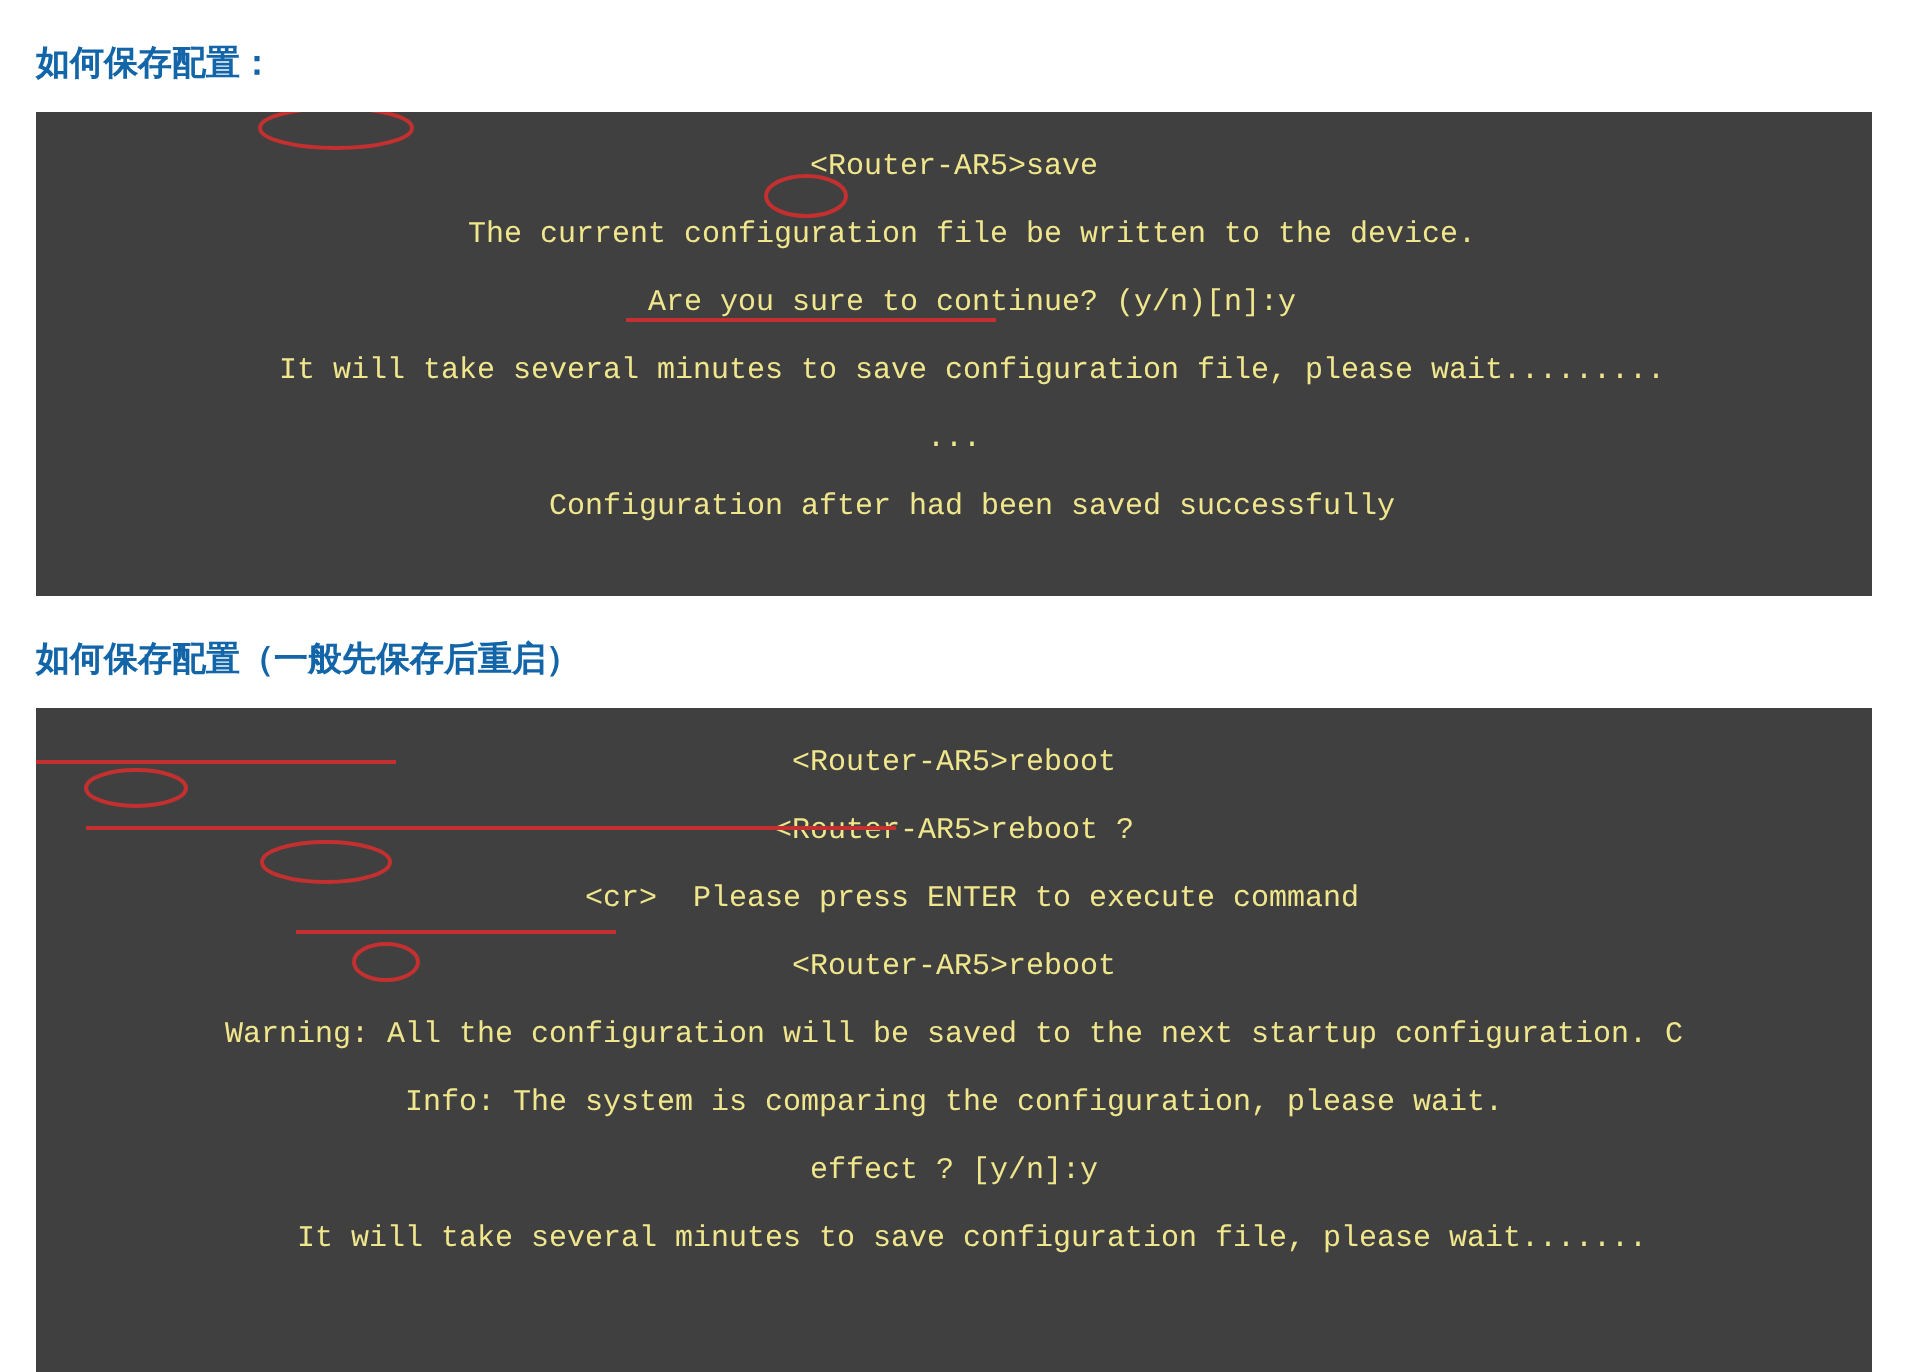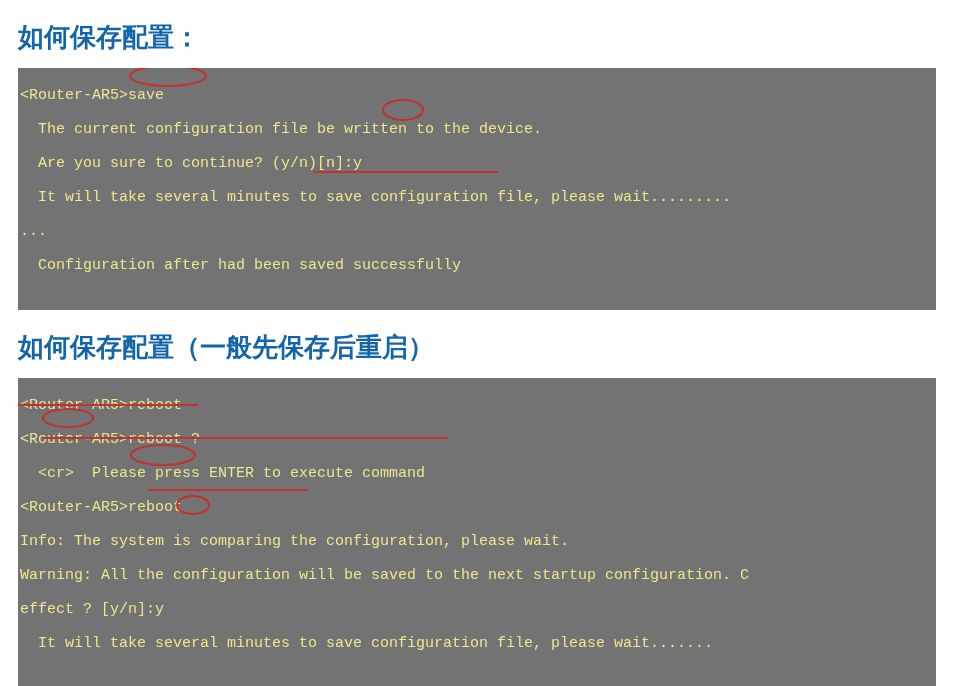--- a/index.html
+++ b/index.html
@@ -6,34 +6,35 @@
     margin: 0;
     padding: 0;
     width: 954px;
     font-family: Arial, "Microsoft YaHei", sans-serif;
     background: #fff;
     position: relative;
   }
   .heading {
     color: #1265a8;
     font-weight: bold;
-    font-size: 26px;
+    font-size: 17px;
     padding: 20px 18px 10px 18px;
   }
   .terminal {
-    background: #737373;
+    background: #404040;
     color: #f0e68c;
     font-family: "Courier New", monospace;
     font-size: 15px;
     line-height: 17px;
     padding: 2px 2px;
     margin: 0 18px;
     white-space: pre;
     position: relative;
     border-top: 3px solid #fff;
+    text-align: center;
   }
   .term-line { position: relative; display: block; }
   svg.annot { position: absolute; top: 0; left: 0; pointer-events: none; }
 </style>
 </head>
 <body>
 
 <div class="heading">如何保存配置：</div>
 <div class="terminal">
 <span class="term-line">&lt;Router-AR5&gt;save</span>
@@ -48,22 +49,22 @@
   <line x1="295" y1="104" x2="480" y2="104" stroke="#c43030" stroke-width="2"></line>
 </svg>
 </div>
 
 <div class="heading">如何保存配置（一般先保存后重启）</div>
 <div class="terminal">
 <span class="term-line">&lt;Router-AR5&gt;reboot</span>
 <span class="term-line">&lt;Router-AR5&gt;reboot ?</span>
 <span class="term-line">  &lt;cr&gt;  Please press ENTER to execute command</span>
 <span class="term-line">&lt;Router-AR5&gt;reboot</span>
+<span class="term-line">Warning: All the configuration will be saved to the next startup configuration. C</span>
 <span class="term-line">Info: The system is comparing the configuration, please wait.</span>
-<span class="term-line">Warning: All the configuration will be saved to the next startup configuration. C</span>
 <span class="term-line">effect ? [y/n]:y</span>
 <span class="term-line">  It will take several minutes to save configuration file, please wait.......</span>
 
 
 
 <svg class="annot" width="820" height="220">
   <line x1="0" y1="27" x2="180" y2="27" stroke="#c43030" stroke-width="2"></line>
   <ellipse cx="50" cy="40" rx="25" ry="9" stroke="#c43030" stroke-width="2" fill="none"></ellipse>
   <line x1="25" y1="60" x2="430" y2="60" stroke="#c43030" stroke-width="2"></line>
   <ellipse cx="145" cy="77" rx="32" ry="10" stroke="#c43030" stroke-width="2" fill="none"></ellipse>

